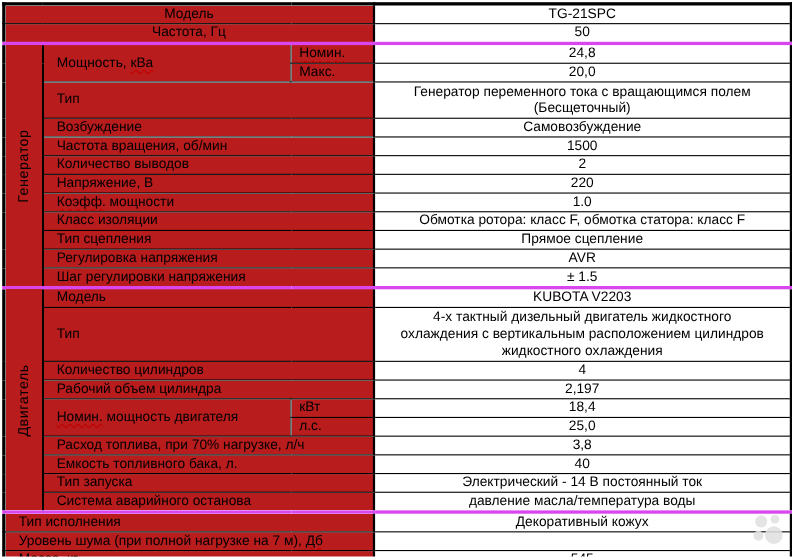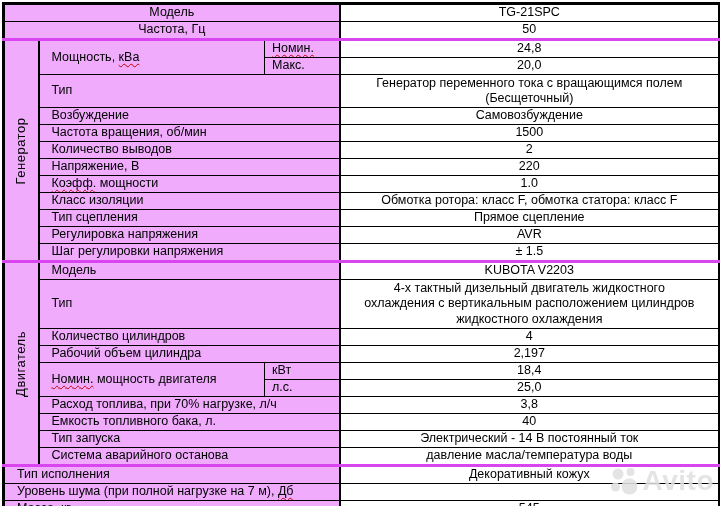--- a/index.html
+++ b/index.html
@@ -7,21 +7,21 @@
     width:720px;height:506px;position:relative;background:#ffffff;
     font-family:"Liberation Sans","DejaVu Sans",sans-serif;
     font-size:12.5px;color:#000;overflow:hidden;
   }
   table.spec{
     border-collapse:collapse;table-layout:fixed;width:716px;
     margin:2px 0 0 2px;border:3px solid #000;
   }
   td{
     border:1px solid #000;height:16px;padding:0 3px;
-    background:#f0abfc;overflow:hidden;line-height:1.22;
+    background:#b91c1c;overflow:hidden;line-height:1.22;
     vertical-align:middle;
   }
   td.lbl{padding-left:12px;text-align:left;}
   td.sub{padding-left:7px;text-align:left;}
   td.vcol{background:#ffffff;text-align:center;border-left:2px solid #000;}
   td.hdr{text-align:center;}
   td.sep{border-bottom:3px solid #d946ef;}
   td.section{border-right:2px solid #000;position:relative;width:34px;}
   td.section .rot{
     position:absolute;left:50%;top:50%;
@@ -187,14 +187,13 @@
 </tbody>
   </table>
 
 <div class="watermark">
   <svg width="32" height="32" viewBox="0 0 32 32">
     <circle cx="10" cy="9" r="5.5" fill="rgba(224,224,224,0.88)"></circle>
     <circle cx="22.5" cy="7" r="4" fill="rgba(224,224,224,0.88)"></circle>
     <circle cx="7.5" cy="22" r="4.5" fill="rgba(224,224,224,0.88)"></circle>
     <circle cx="21.5" cy="21.5" r="8" fill="rgba(224,224,224,0.88)"></circle>
   </svg>
-  <span class="wm-text">Avito</span>
 </div>
 
 </body></html>

